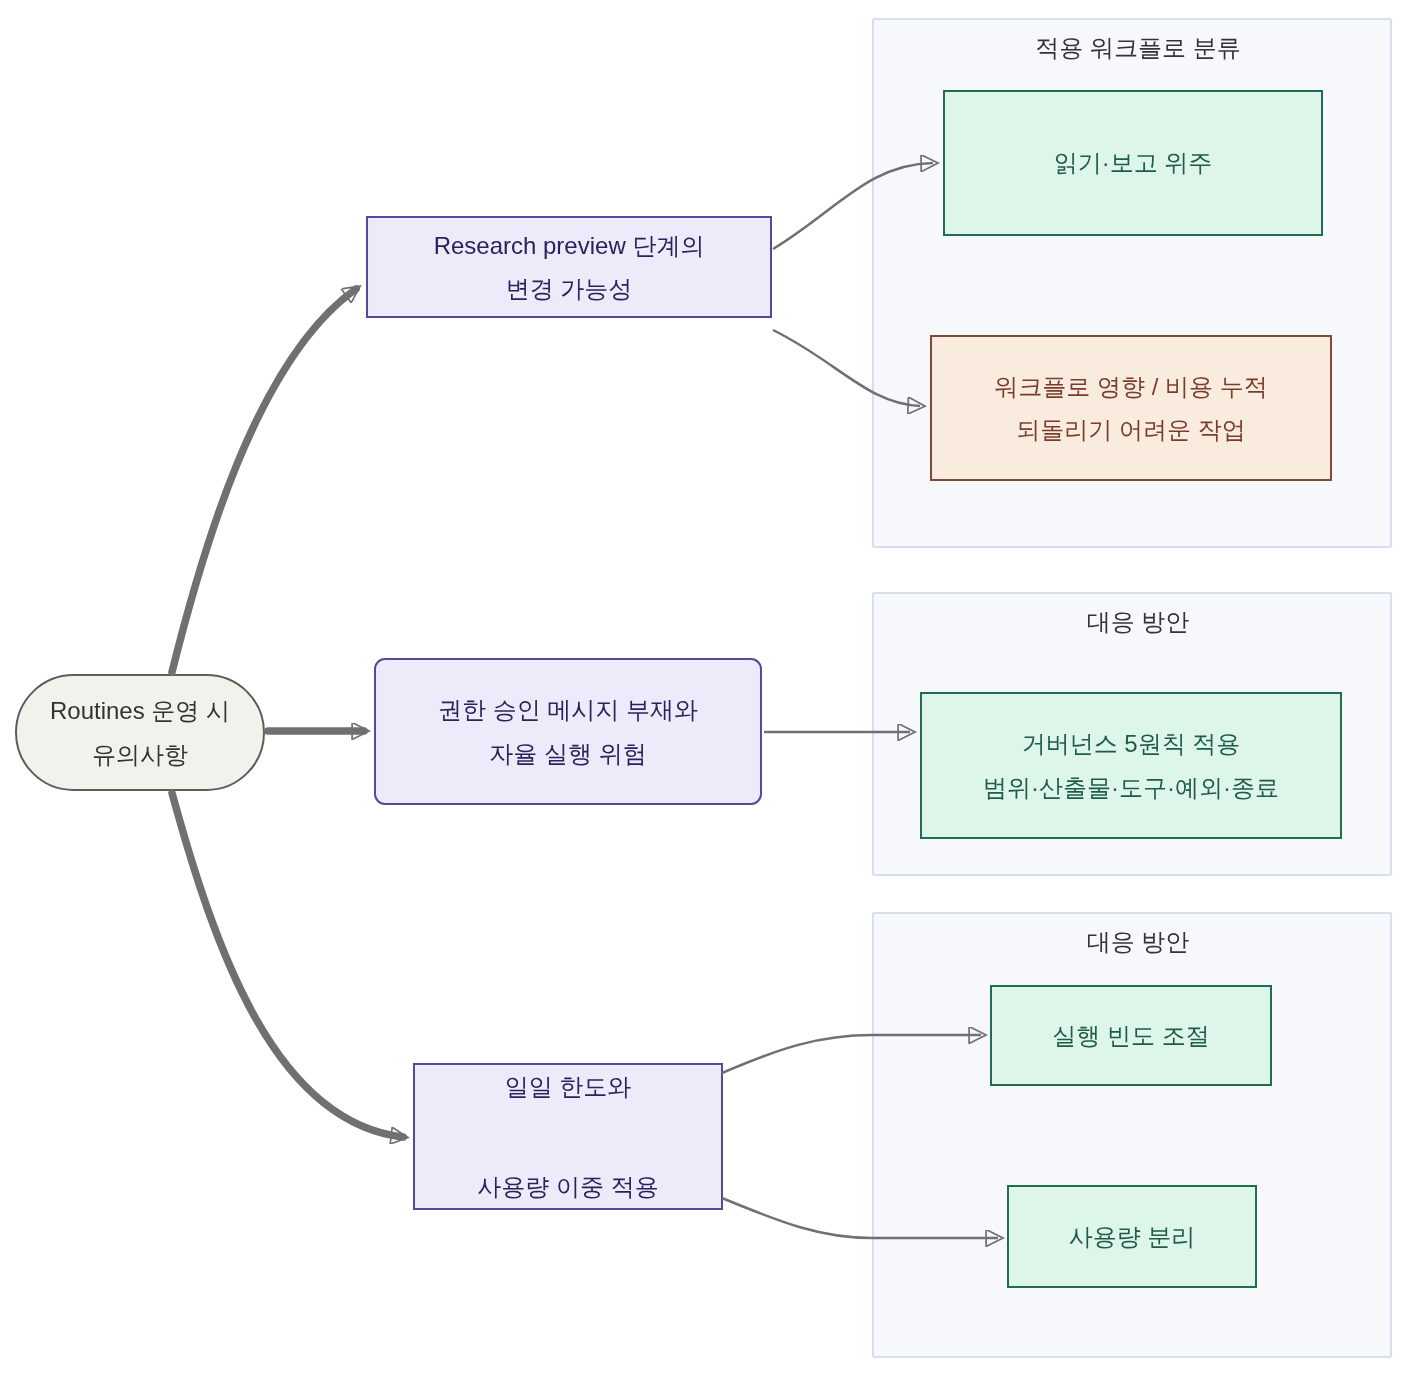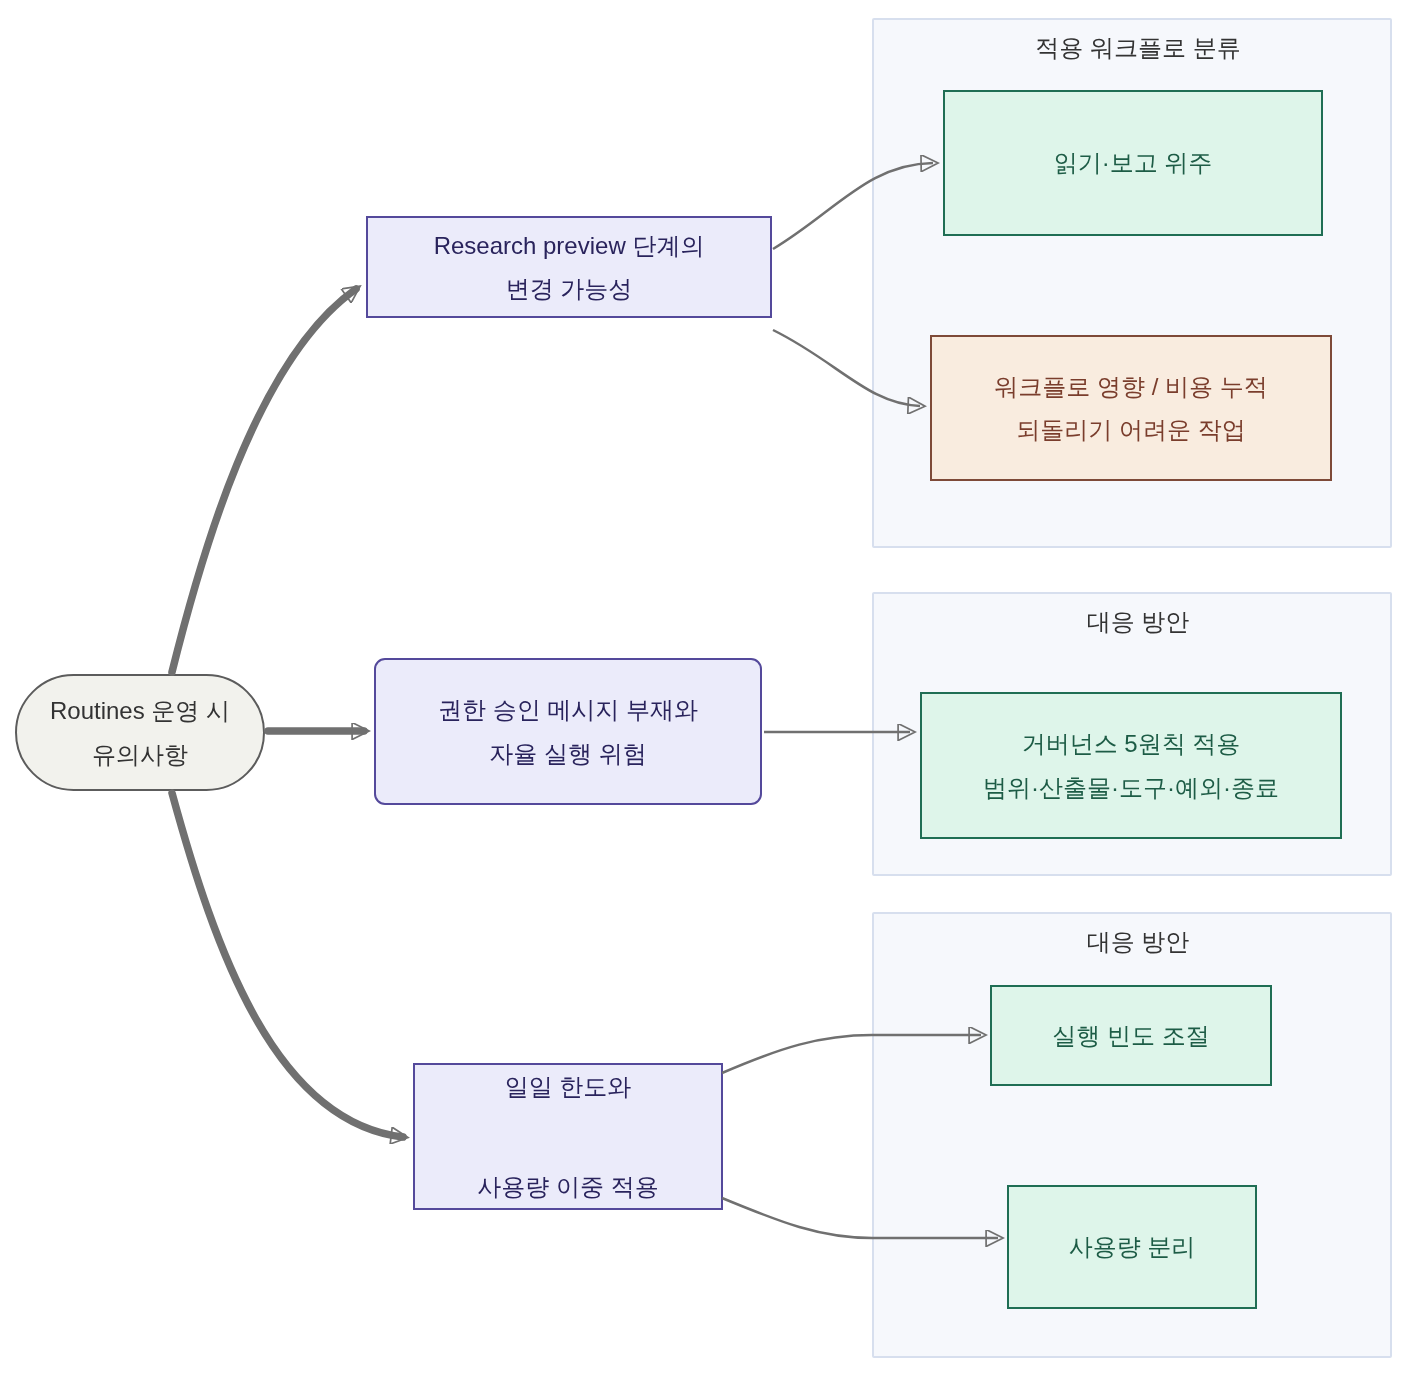--- a/index.html
+++ b/index.html
@@ -75,21 +75,21 @@
   #b1    { left: 366px;  top: 216px;  width: 406px; height: 102px; }
   #b2    { left: 374px;  top: 658px;  width: 388px; height: 147px; border-radius: 11px; }
   #b3    { left: 413px;  top: 1063px; width: 310px; height: 147px; justify-content: space-between; }
   #g1box { left: 872px;  top: 18px;   width: 520px; height: 530px; }
   #g2box { left: 872px;  top: 592px;  width: 520px; height: 284px; }
   #g3box { left: 872px;  top: 912px;  width: 520px; height: 446px; }
   #n1    { left: 943px;  top: 90px;   width: 380px; height: 146px; }
   #n2    { left: 930px;  top: 335px;  width: 402px; height: 146px; }
   #n3    { left: 920px;  top: 658px;  width: 422px; height: 147px; margin-top: 34px; }
   #n4    { left: 990px;  top: 985px;  width: 282px; height: 101px; }
-  #n5    { left: 1007px; top: 1185px; width: 250px; height: 124px; }
+  #n5    { left: 1007px; top: 1185px; width: 250px; height: 103px; }
 </style>
 </head>
 <body>
 
 <div class="canvas">
 
   <div class="group" id="g1box">
     <div class="group-title">적용 워크플로 분류</div>
   </div>
   <div class="group" id="g2box">

